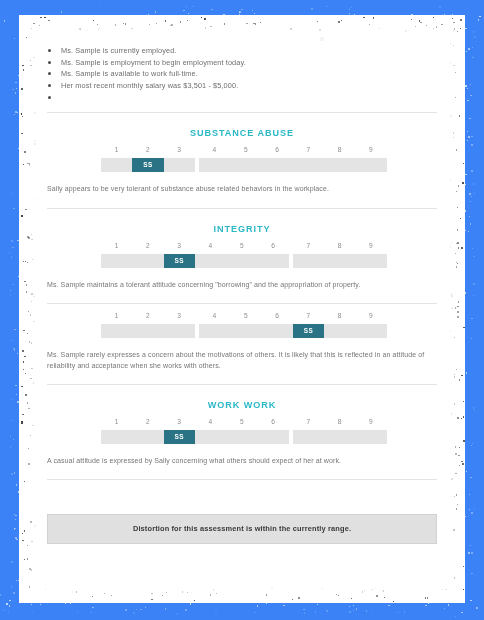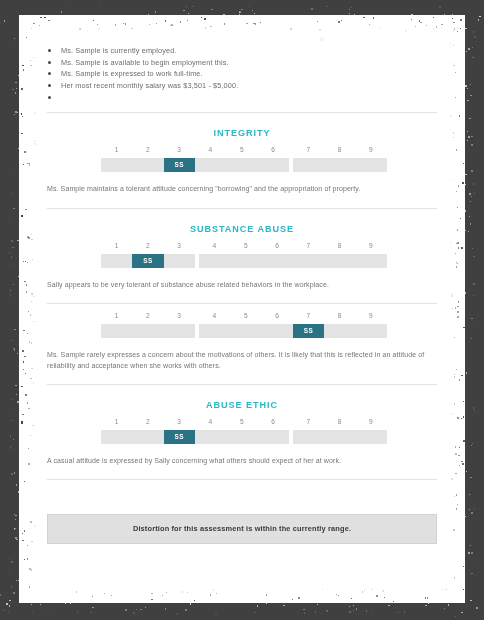--- a/index.html
+++ b/index.html
@@ -12,21 +12,21 @@
     height: 620px;
     overflow: hidden;
     font-family: "Liberation Sans", sans-serif;
   }
 
   
   #scan-frame {
     position: relative;
     width: 484px;
     height: 620px;
-    background: #404040;
+    background: #3b82f6;
     overflow: hidden;
   }
   .speckle {
     position: absolute;
     pointer-events: none;
   }
   #page-sheet {
     position: absolute;
     left: 20px;
     top: 16px;
@@ -182,29 +182,52 @@
 
   <div id="page-sheet">
     <div id="page-inner">
 
       <div class="faint-mark"></div>
 
       <div class="content">
 
         <ul class="bullets">
             <li><span class="dot"></span><span>Ms. Sample is currently employed.</span></li>
-            <li><span class="dot"></span><span>Ms. Sample is available to begin employment this.</span></li>
-            <li><span class="dot"></span><span>Ms. Sample is expressed to work full-time.</span></li>
+            <li><span class="dot"></span><span>Ms. Sample is employment to begin employment today.</span></li>
+            <li><span class="dot"></span><span>Ms. Sample is available to work full-time.</span></li>
             <li><span class="dot"></span><span>Her most recent monthly salary was $3,501 - $5,000.</span></li>
             <li><span class="dot"></span></li>
           </ul>
 
         <div class="divider" style="margin-top:21px;"></div>
 
         <div id="sections-host">
+            <div class="scale-section">
+              <div class="scale-title">SUBSTANCE ABUSE</div>
+              <div class="scale-graphic">
+                <div class="scale-numbers">
+                  <div class="num" style="left: 0px;">1</div>
+                  <div class="num" style="left: 31.3px;">2</div>
+                  <div class="num" style="left: 62.6px;">3</div>
+                  <div class="num" style="left: 97.9px;">4</div>
+                  <div class="num" style="left: 129.2px;">5</div>
+                  <div class="num" style="left: 160.5px;">6</div>
+                  <div class="num" style="left: 191.8px;">7</div>
+                  <div class="num" style="left: 223.1px;">8</div>
+                  <div class="num" style="left: 254.4px;">9</div>
+                </div>
+                <div class="scale-bar">
+                  <div class="seg-group" style="left: 0px; width: 93.9px;"></div>
+                  <div class="seg-group" style="left: 97.9px; width: 187.8px;"></div>
+                  <div class="ss-box" style="left: 31.3px;">SS</div>
+                </div>
+              </div>
+              <div class="scale-desc">Sally appears to be very tolerant of substance abuse related behaviors in the workplace.</div>
+              <div class="divider"></div>
+            </div>
             <div class="scale-section">
               <div class="scale-title">INTEGRITY</div>
               <div class="scale-graphic">
                 <div class="scale-numbers">
                   <div class="num" style="left: 0px;">1</div>
                   <div class="num" style="left: 31.3px;">2</div>
                   <div class="num" style="left: 62.6px;">3</div>
                   <div class="num" style="left: 93.9px;">4</div>
                   <div class="num" style="left: 125.2px;">5</div>
                   <div class="num" style="left: 156.5px;">6</div>
@@ -212,43 +235,20 @@
                   <div class="num" style="left: 223.1px;">8</div>
                   <div class="num" style="left: 254.4px;">9</div>
                 </div>
                 <div class="scale-bar">
                   <div class="seg-group" style="left: 0px; width: 187.8px;"></div>
                   <div class="seg-group" style="left: 191.8px; width: 93.9px;"></div>
                   <div class="ss-box" style="left: 62.6px;">SS</div>
                 </div>
               </div>
               <div class="scale-desc">Ms. Sample maintains a tolerant attitude concerning "borrowing" and the appropriation of property.</div>
-              <div class="divider"></div>
-            </div>
-            <div class="scale-section">
-              <div class="scale-title">SUBSTANCE ABUSE</div>
-              <div class="scale-graphic">
-                <div class="scale-numbers">
-                  <div class="num" style="left: 0px;">1</div>
-                  <div class="num" style="left: 31.3px;">2</div>
-                  <div class="num" style="left: 62.6px;">3</div>
-                  <div class="num" style="left: 97.9px;">4</div>
-                  <div class="num" style="left: 129.2px;">5</div>
-                  <div class="num" style="left: 160.5px;">6</div>
-                  <div class="num" style="left: 191.8px;">7</div>
-                  <div class="num" style="left: 223.1px;">8</div>
-                  <div class="num" style="left: 254.4px;">9</div>
-                </div>
-                <div class="scale-bar">
-                  <div class="seg-group" style="left: 0px; width: 93.9px;"></div>
-                  <div class="seg-group" style="left: 97.9px; width: 187.8px;"></div>
-                  <div class="ss-box" style="left: 31.3px;">SS</div>
-                </div>
-              </div>
-              <div class="scale-desc">Sally appears to be very tolerant of substance abuse related behaviors in the workplace.</div>
               <div class="divider"></div>
             </div>
             <div class="scale-section">
               <div class="scale-graphic">
                 <div class="scale-numbers">
                   <div class="num" style="left: 0px;">1</div>
                   <div class="num" style="left: 31.3px;">2</div>
                   <div class="num" style="left: 62.6px;">3</div>
                   <div class="num" style="left: 97.9px;">4</div>
                   <div class="num" style="left: 129.2px;">5</div>
@@ -260,21 +260,21 @@
                 <div class="scale-bar">
                   <div class="seg-group" style="left: 0px; width: 93.9px;"></div>
                   <div class="seg-group" style="left: 97.9px; width: 187.8px;"></div>
                   <div class="ss-box" style="left: 191.8px;">SS</div>
                 </div>
               </div>
               <div class="scale-desc">Ms. Sample rarely expresses a concern about the motivations of others. It is likely that this is reflected in an attitude of reliability and acceptance when she works with others.</div>
               <div class="divider"></div>
             </div>
             <div class="scale-section">
-              <div class="scale-title">ABUSE ETHIC</div>
+              <div class="scale-title">WORK WORK</div>
               <div class="scale-graphic">
                 <div class="scale-numbers">
                   <div class="num" style="left: 0px;">1</div>
                   <div class="num" style="left: 31.3px;">2</div>
                   <div class="num" style="left: 62.6px;">3</div>
                   <div class="num" style="left: 93.9px;">4</div>
                   <div class="num" style="left: 125.2px;">5</div>
                   <div class="num" style="left: 156.5px;">6</div>
                   <div class="num" style="left: 191.8px;">7</div>
                   <div class="num" style="left: 223.1px;">8</div>

